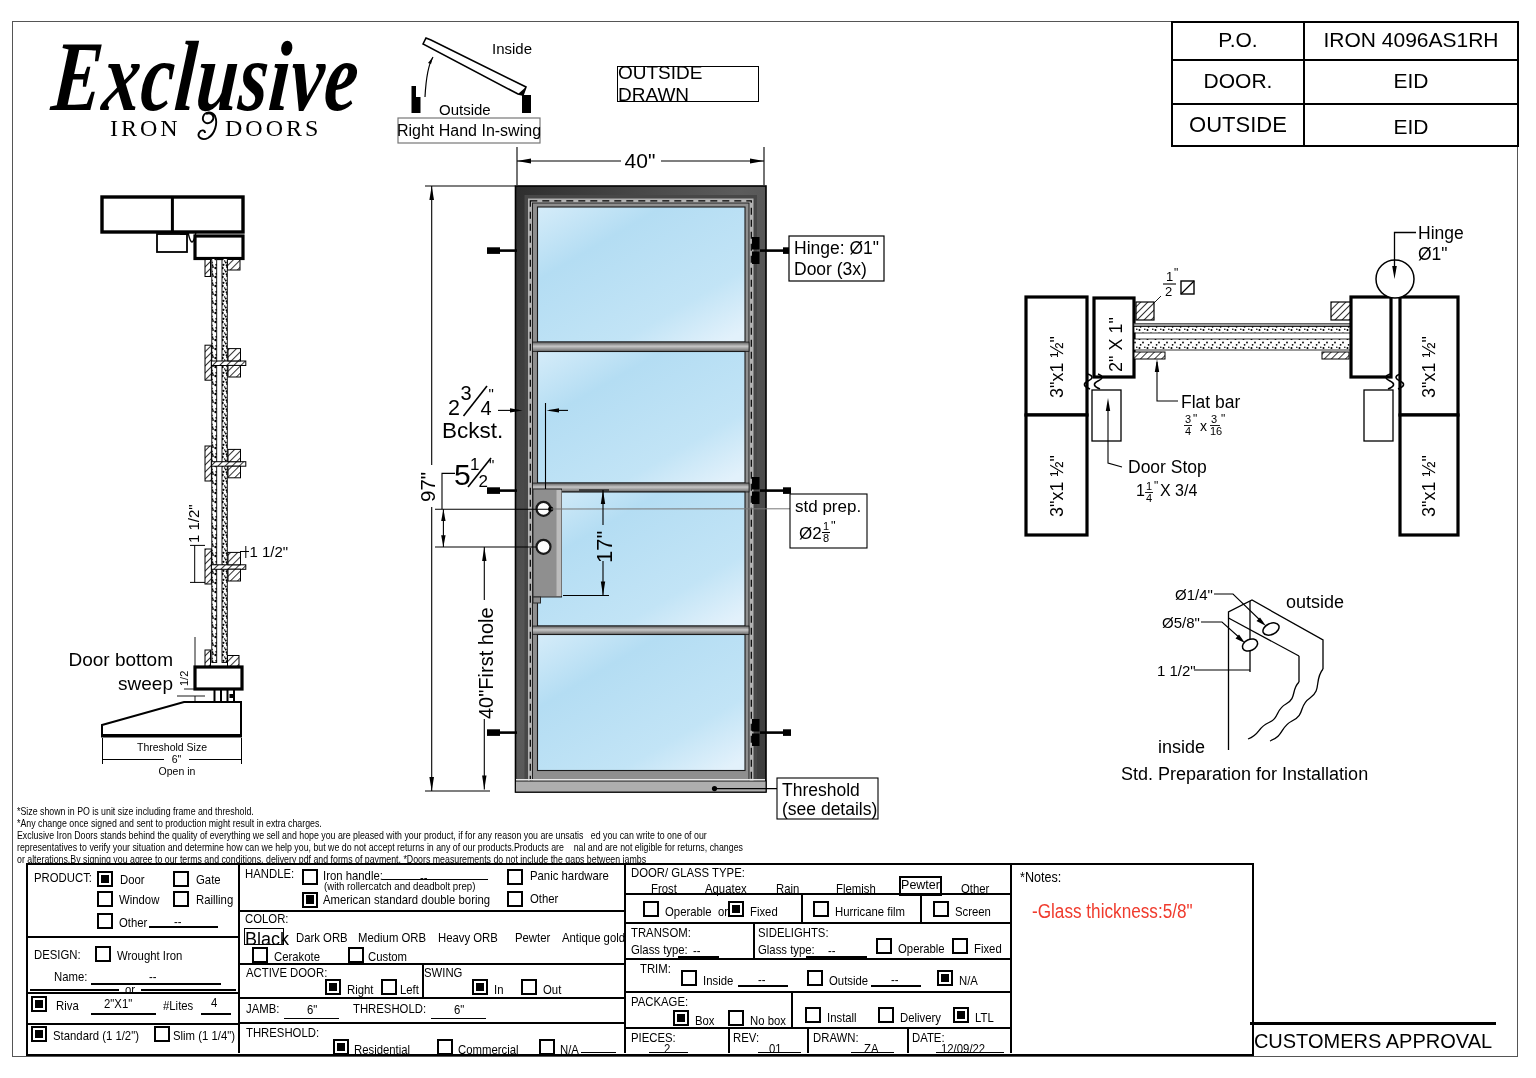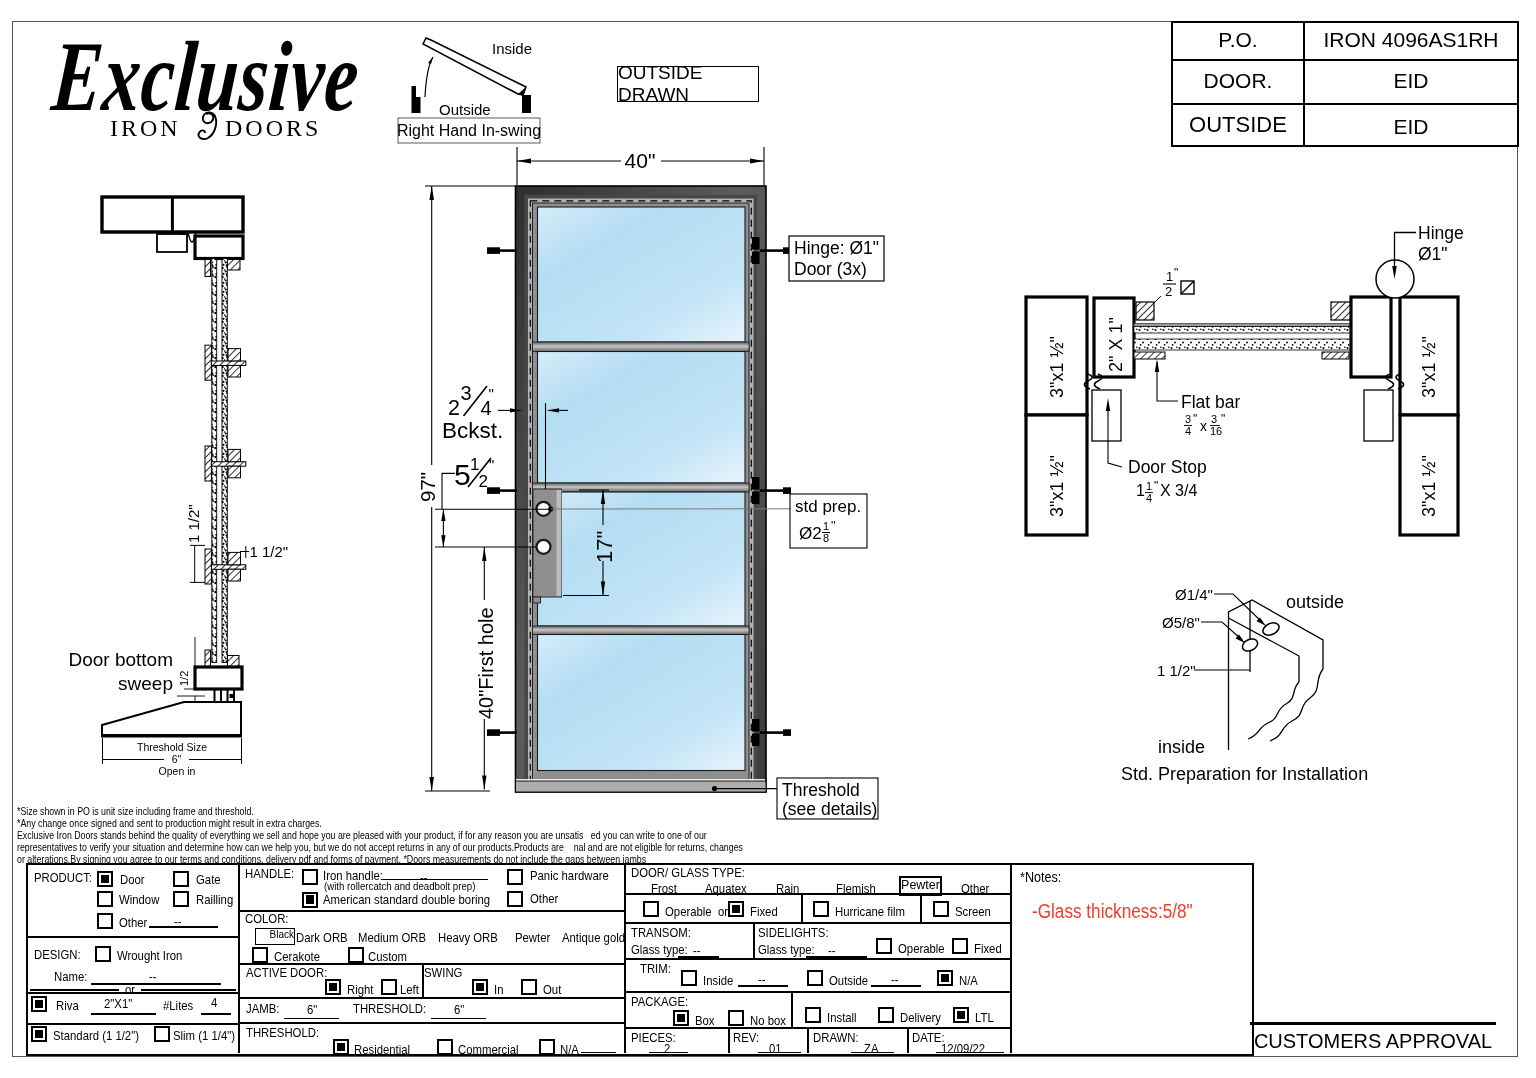--- a/index.html
+++ b/index.html
@@ -553,21 +553,21 @@
 <div class="t11" style="left:296px;top:15.2px;">(with rollercatch and deadbolt prep)</div>
 <div class="cb" style="left:479px;top:3.5px;"></div>
       <div class="t" style="left:502px;top:3.4px;">Panic hardware</div>
 <div class="cb ck" style="left:274px;top:26.5px;"></div>
       <div class="t" style="left:295px;top:27px;">American standard double boring</div>
 <div class="cb" style="left:479px;top:25.8px;"></div>
       <div class="t" style="left:502px;top:26.2px;">Other</div>
 <div class="hl" style="left:210px;top:45px;width:386px;"></div>
 
 <div class="t" style="left:217px;top:45.5px;">COLOR:</div>
-<div class="abs" style="left:227px;top:63px;width:38px;height:15px;border:1.8px solid #000;font-size:10px;text-align:right;">Black</div>
+<div class="abs" style="left:216px;top:63px;width:38px;height:15px;border:1.8px solid #000;font-size:18px;text-align:left;">Black</div>
 <div class="t" style="left:268px;top:65px;">Dark ORB</div>
 <div class="t" style="left:330px;top:65px;">Medium ORB</div>
 <div class="t" style="left:410px;top:65px;">Heavy ORB</div>
 <div class="t" style="left:487px;top:65px;">Pewter</div>
 <div class="t" style="left:534px;top:65px;">Antique gold</div>
 <div class="cb" style="left:224px;top:82px;"></div>
       <div class="t" style="left:246px;top:84px;">Cerakote</div>
 <div class="cb" style="left:320px;top:82px;"></div>
       <div class="t" style="left:340px;top:84px;">Custom</div>
 <div class="hl" style="left:210px;top:98px;width:386px;"></div>

